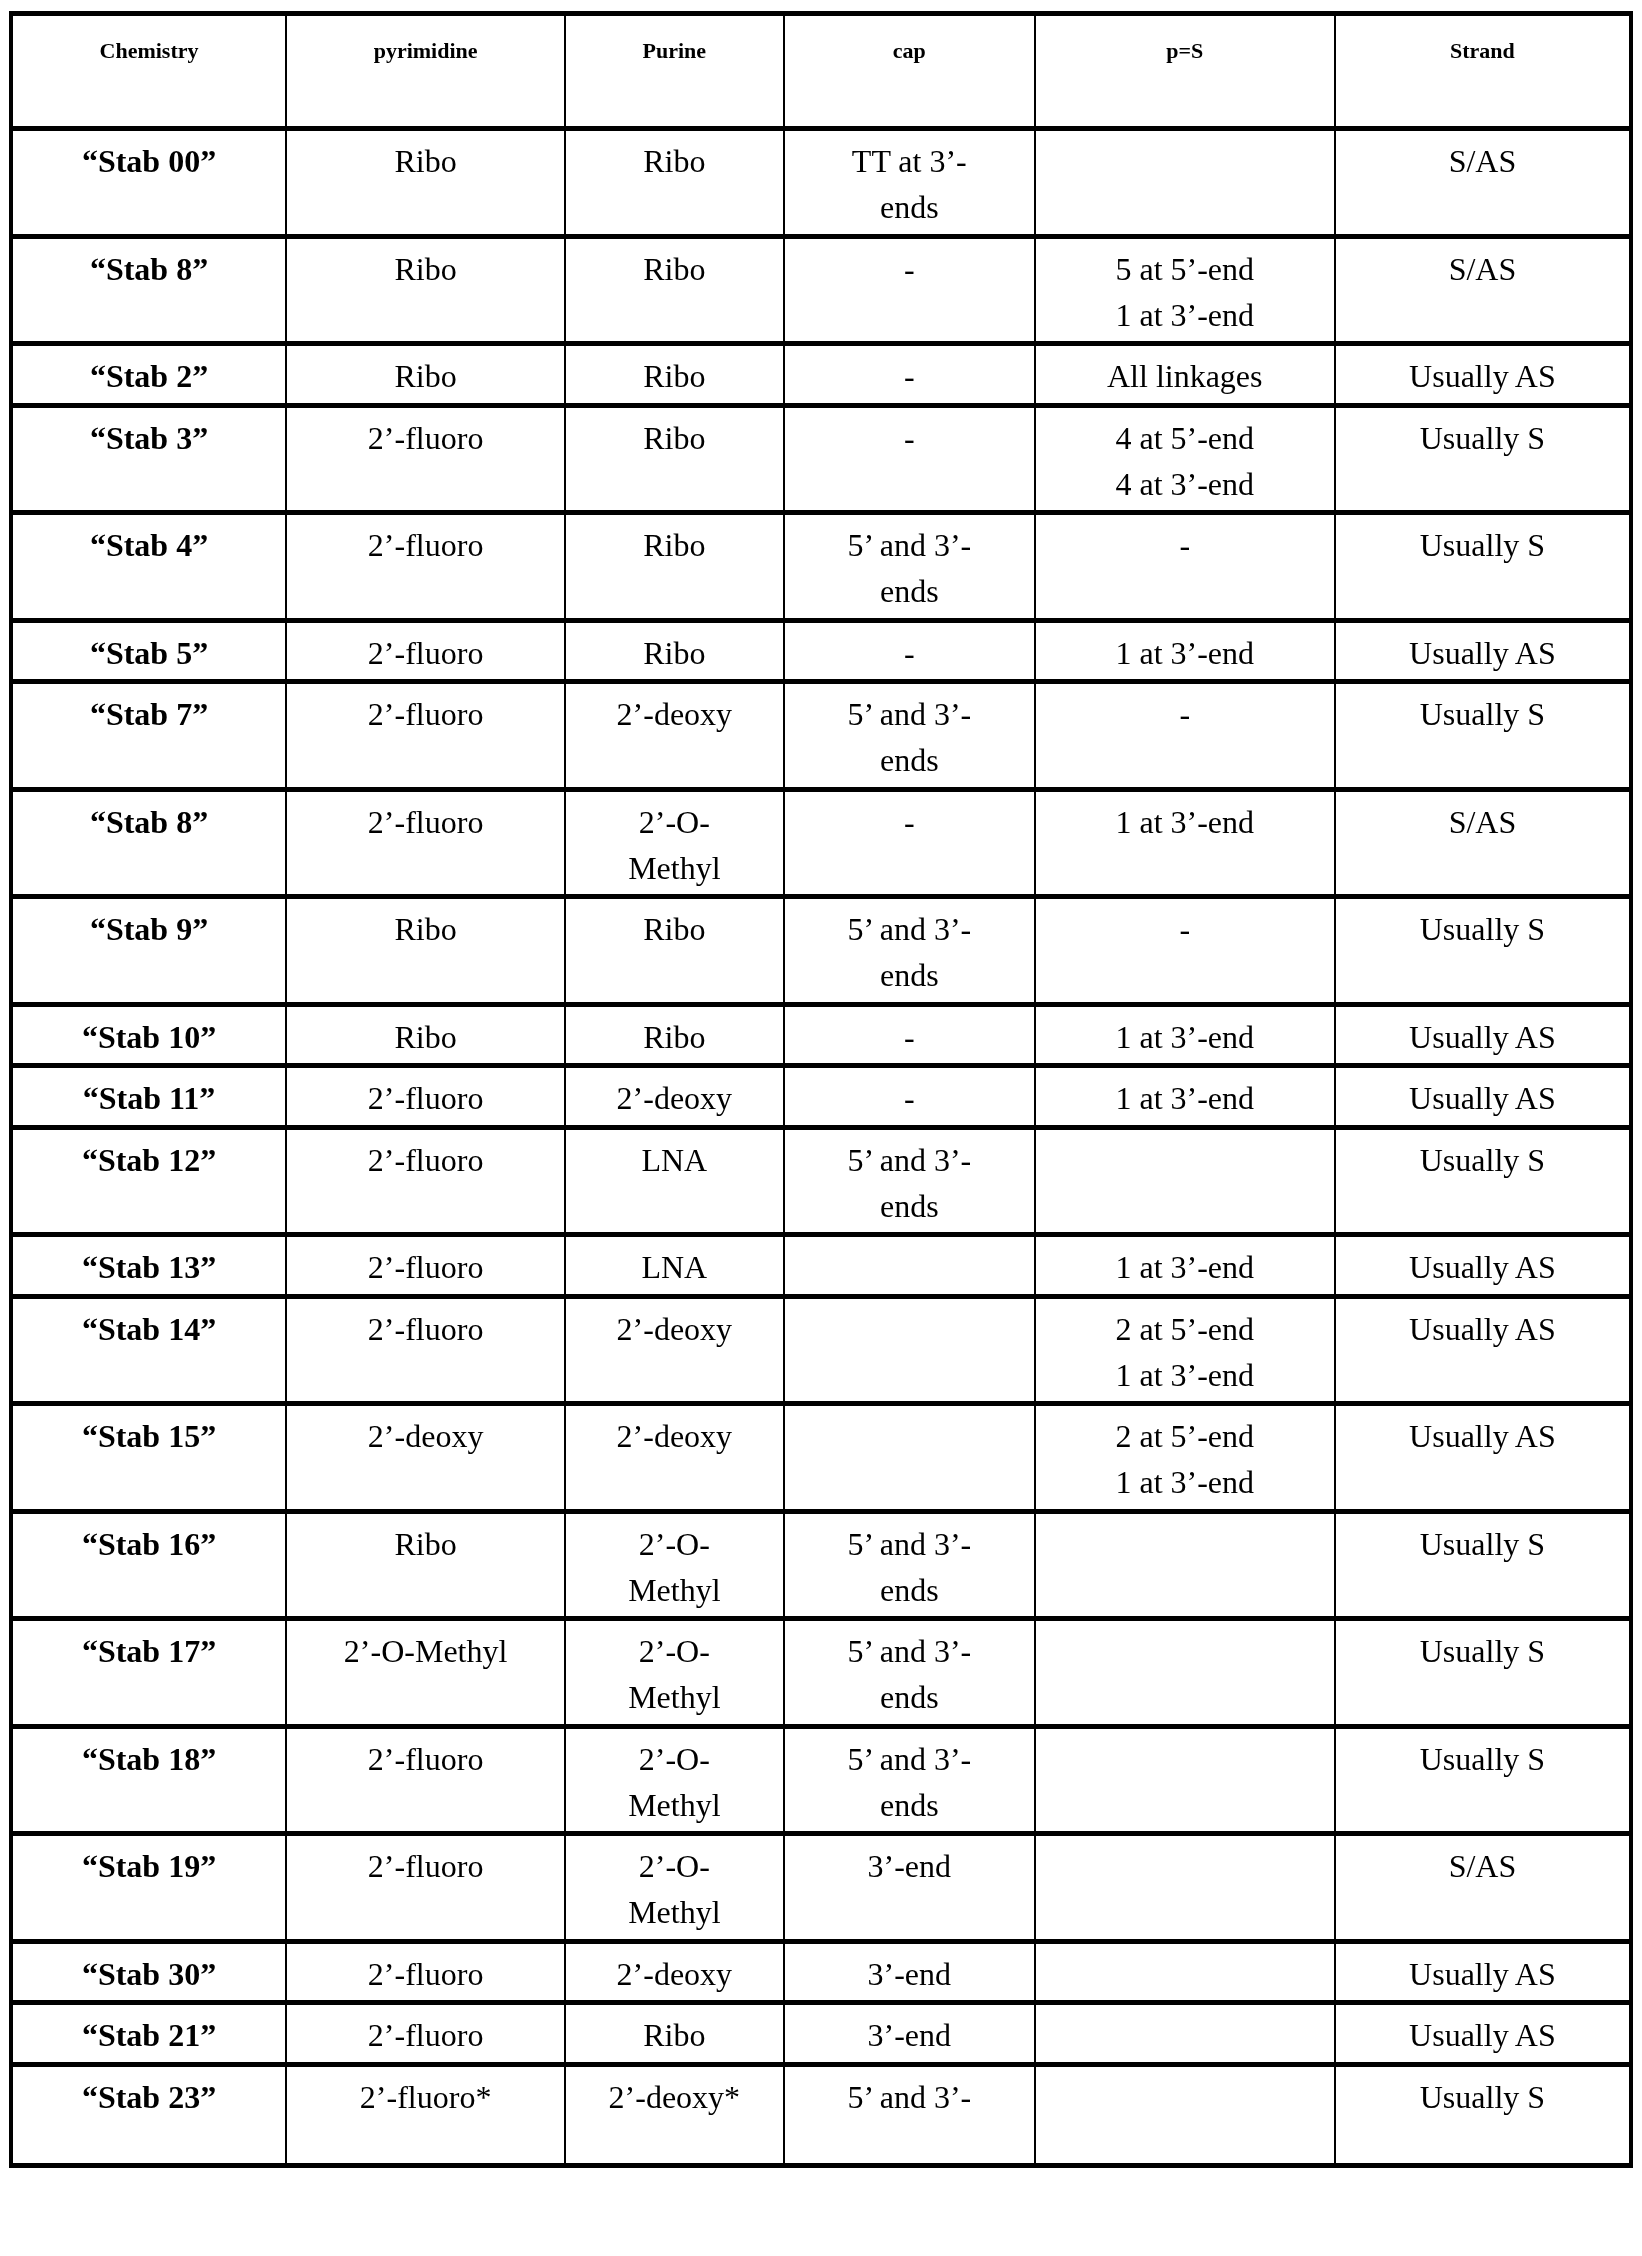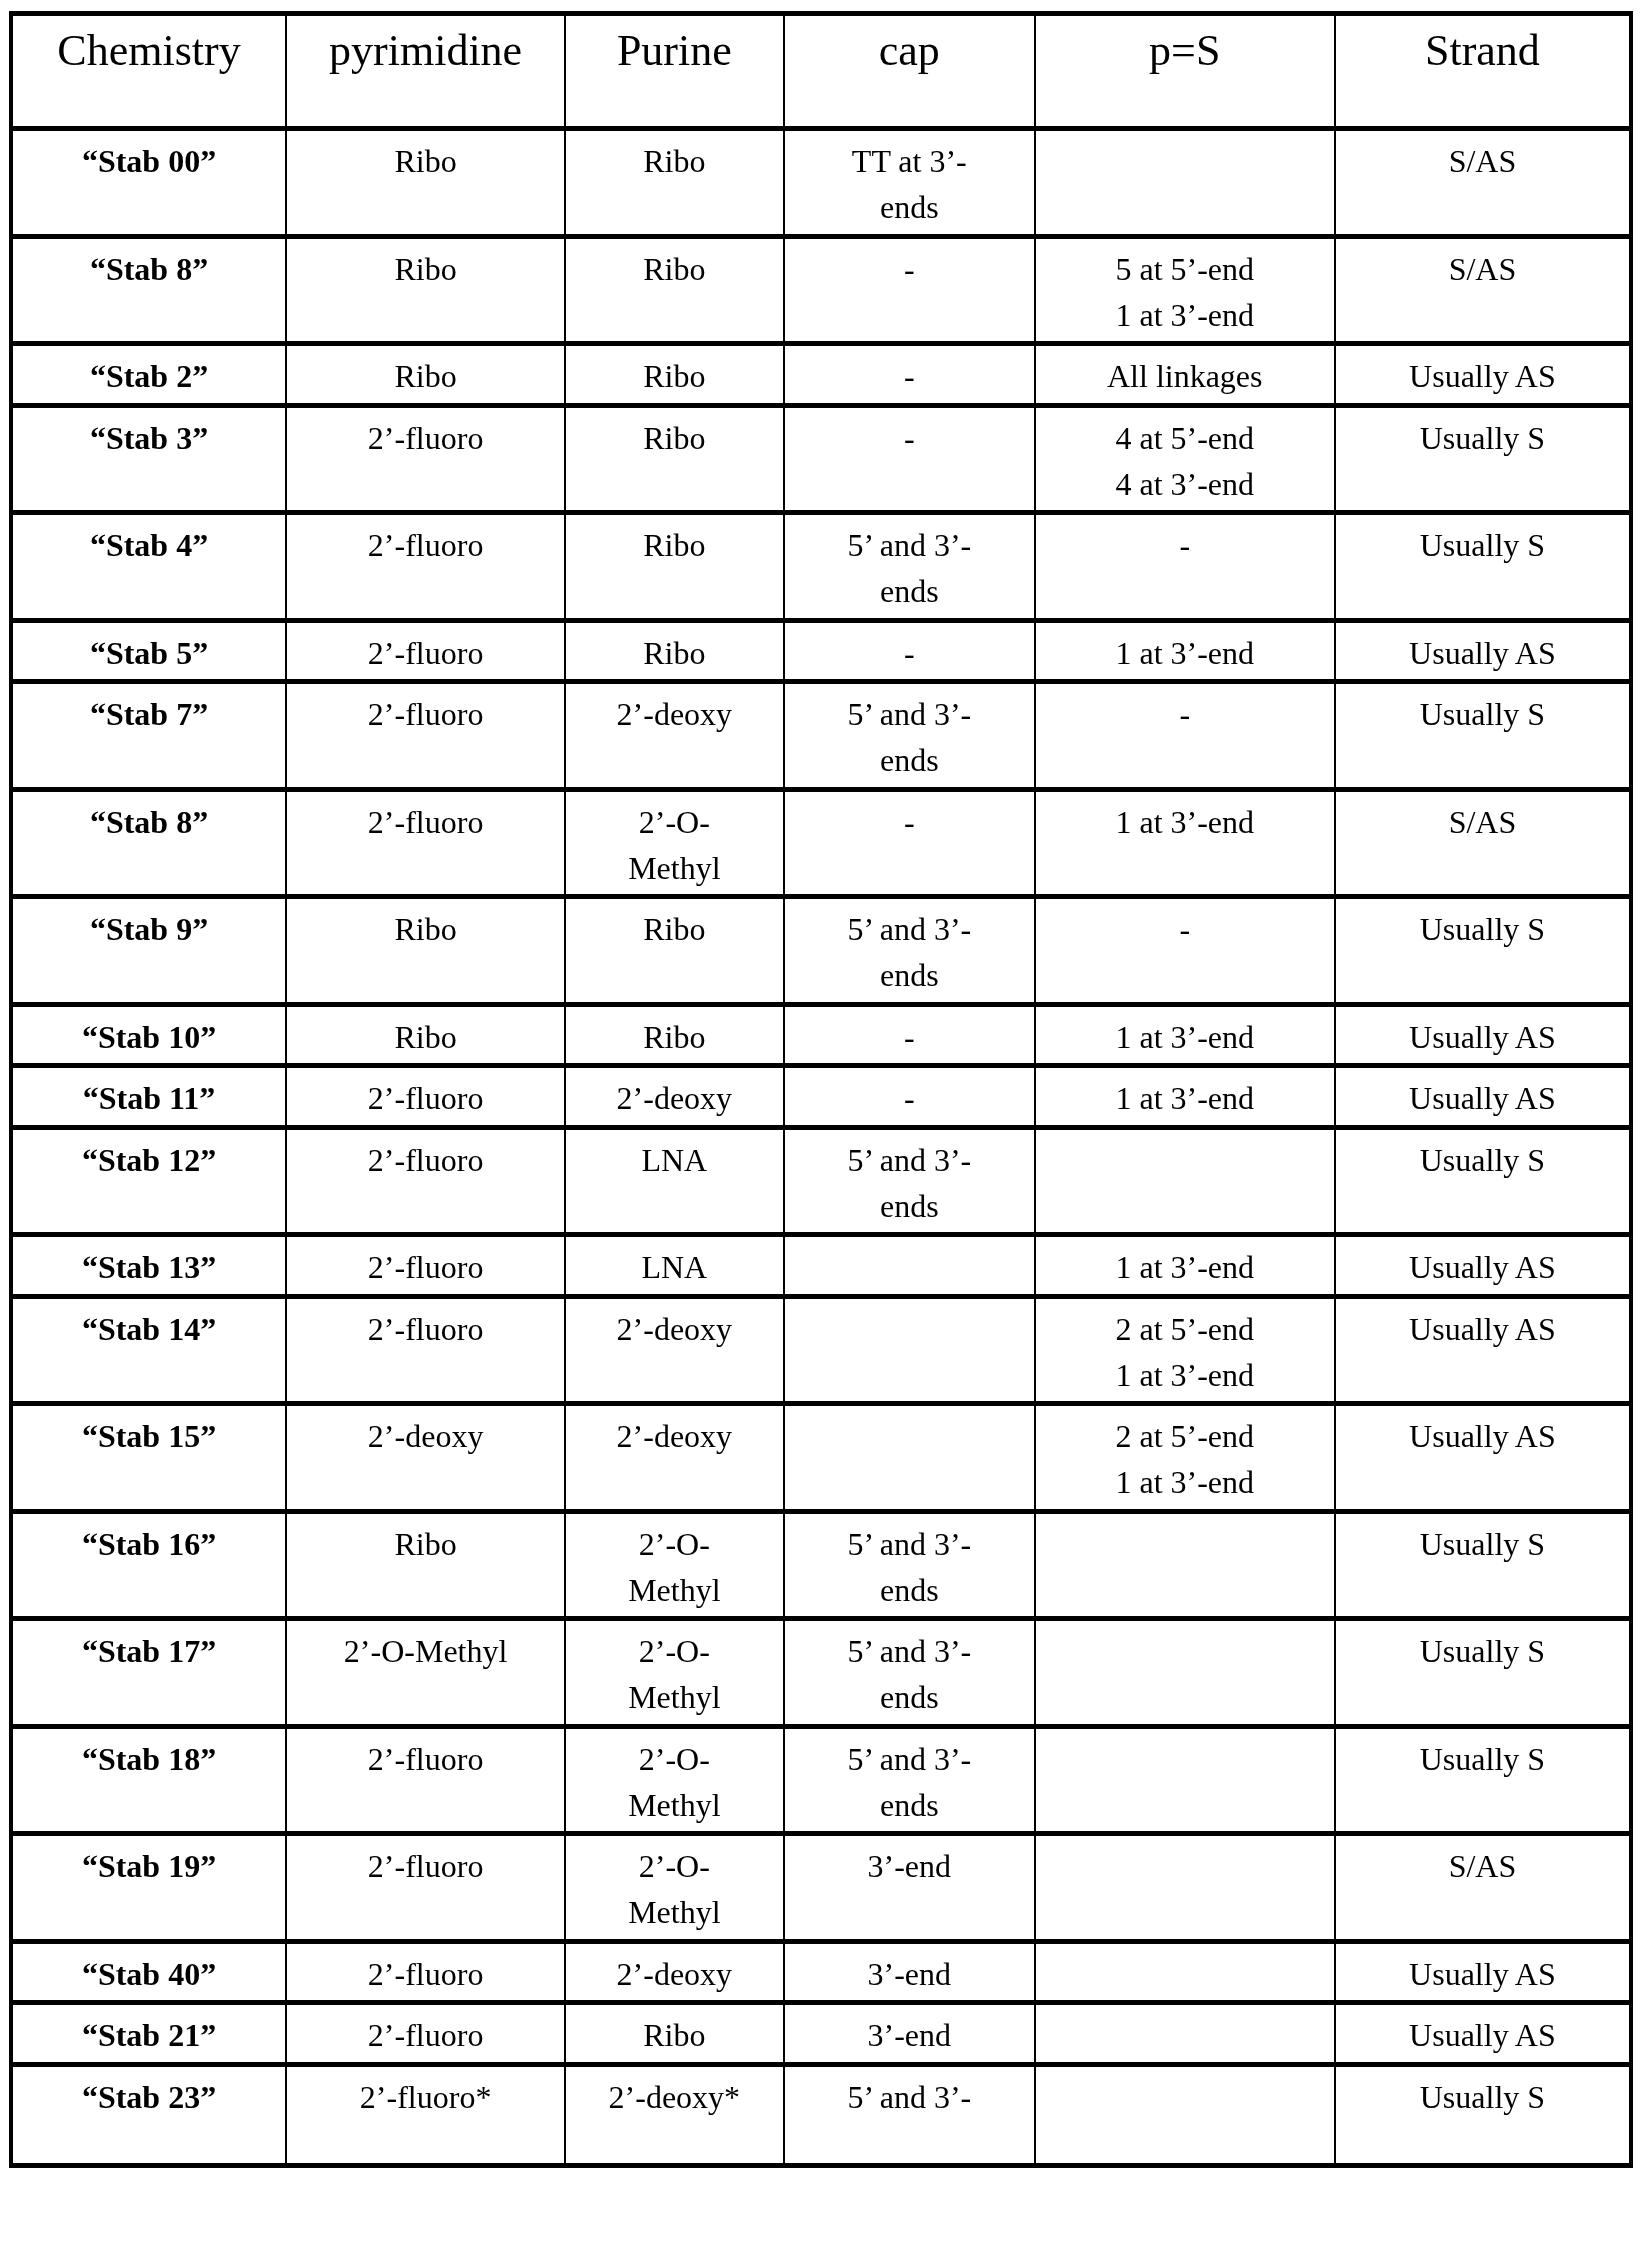--- a/index.html
+++ b/index.html
@@ -26,22 +26,22 @@
     border: solid #000;
     border-width: 5.3px 2.6px;
     text-align: center;
     vertical-align: top;
     padding: 7px 3.5px 3.5px 3.5px;
     font-size: 32px;
     line-height: 46px;
     overflow: hidden;
   }
   table.stab-table th {
-    font-weight: normal;
-    font-size: 44px;
+    font-weight: bold;
+    font-size: 22px;
     height: 95px;
     padding-top: 12.3px;
   }
   td[data-name="cell-chemistry"] {
     font-weight: bold;
   }
   tr.row-tall td { height: 86px; }
   tr.row-short td { height: 37px; }
   .col-chemistry  { width: 17.0%; }
   .col-pyrimidine { width: 17.2%; }
@@ -448,21 +448,21 @@
           <td data-name="cell-cap">
             <div data-name="cell-line">3’-end</div>
           </td>
           <td data-name="cell-ps"></td>
           <td data-name="cell-strand">
             <div data-name="cell-line">S/AS</div>
           </td>
         </tr>
         <tr data-name="table-row" class="row-short">
           <td data-name="cell-chemistry">
-            <div data-name="cell-line">“Stab 40”</div>
+            <div data-name="cell-line">“Stab 30”</div>
           </td>
           <td data-name="cell-pyrimidine">
             <div data-name="cell-line">2’-fluoro</div>
           </td>
           <td data-name="cell-purine">
             <div data-name="cell-line">2’-deoxy</div>
           </td>
           <td data-name="cell-cap">
             <div data-name="cell-line">3’-end</div>
           </td>

